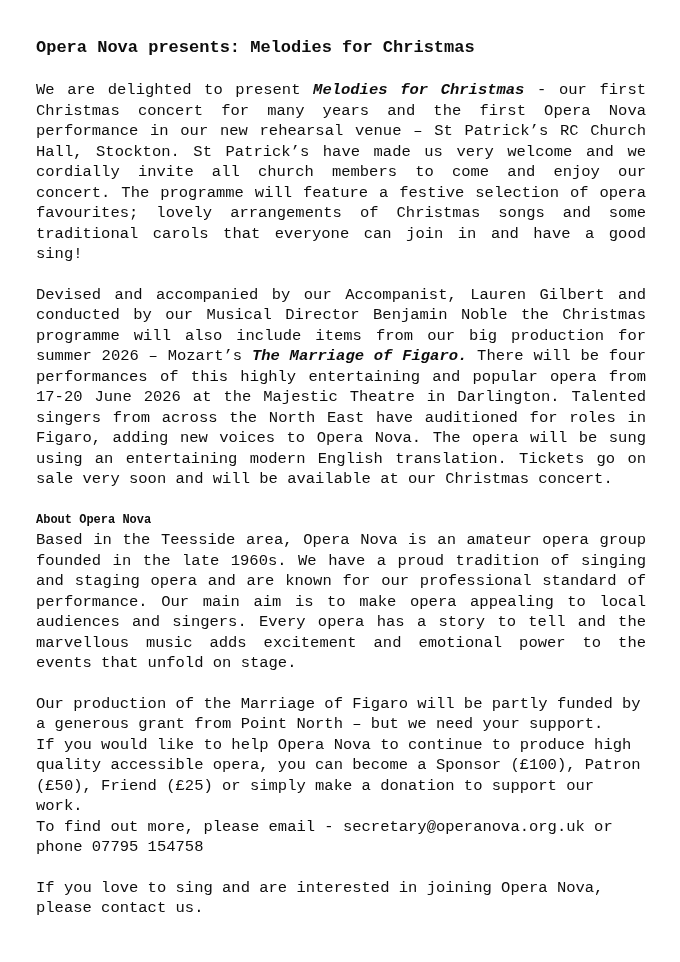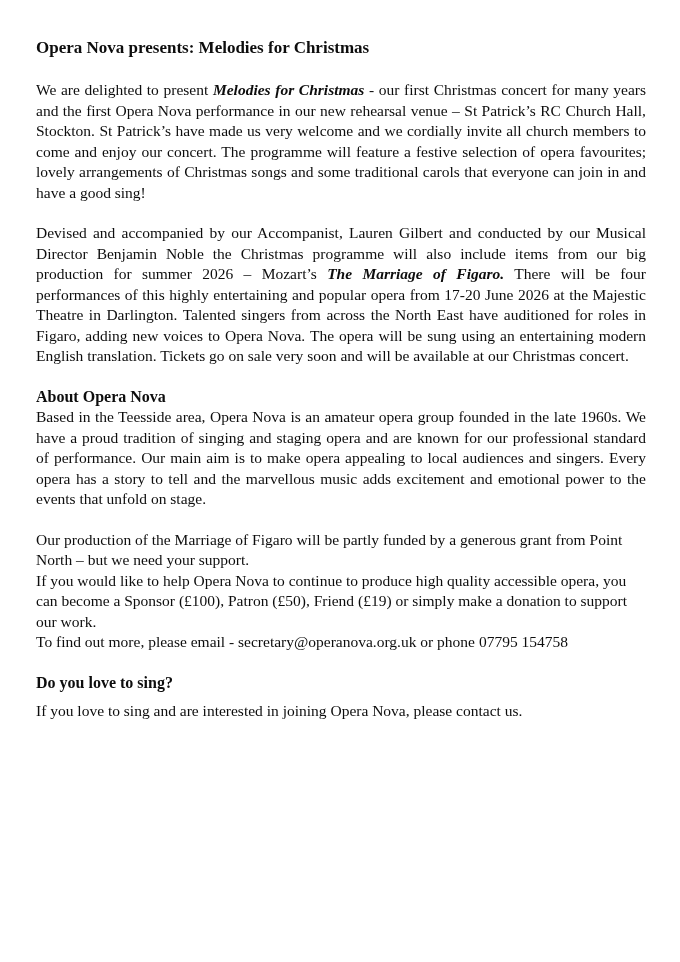--- a/index.html
+++ b/index.html
@@ -10,49 +10,49 @@
   body {
     width: 680px;
     height: 962px;
     overflow: hidden;
   }
   .doc {
     box-sizing: border-box;
     width: 680px;
     height: 962px;
     padding: 37px 34px 0 36px;
-    font-family: Liberation Serif, serif;
+    font-family: Liberation Mono, monospace;
     font-size: 15.5px;
     line-height: 20.5px;
     color: #0d0d0d;
   }
   .doc-title {
     font-size: 17px;
     font-weight: bold;
     margin: 0 0 22px 0;
     line-height: 21px;
   }
   .section-heading {
-    font-size: 16px;
+    font-size: 12px;
     font-weight: bold;
     margin: 0;
     line-height: 20.5px;
   }
   p.body-par {
     margin: 0 0 20px 0;
   }
   .just {
     text-align: justify;
   }
   .bi {
     font-weight: bold;
     font-style: italic;
   }
   .line-block {
-    margin: 8px 0 20px 0;
+    margin: 2px 0 20px 0;
   }
   .line-block > div {
     margin: 0;
   }
 </style>
 </head>
 <body>
 
 <div class="doc">
 
@@ -60,22 +60,21 @@
 
   <p class="body-par just"><span>We are delighted to present </span><span class="bi">Melodies for Christmas</span><span> - our first Christmas concert for many years and the first Opera Nova performance in our new rehearsal venue – St Patrick’s RC Church Hall, Stockton. St Patrick’s have made us very welcome and we cordially invite all church members to come and enjoy our concert. The programme will feature a festive selection of opera favourites; lovely arrangements of Christmas songs and some traditional carols that everyone can join in and have a good sing!</span></p>
 
   <p class="body-par just"><span>Devised and accompanied by our Accompanist, Lauren Gilbert and conducted by our Musical Director Benjamin Noble the Christmas programme will also include items from our big production for summer 2026 – Mozart’s </span><span class="bi">The Marriage of Figaro.</span><span> There will be four performances of this highly entertaining and popular opera from 17-20 June 2026 at the Majestic Theatre in Darlington. Talented singers from across the North East have auditioned for roles in Figaro, adding new voices to Opera Nova.  The opera will be sung using an entertaining modern English translation. Tickets go on sale very soon and will be available at our Christmas concert.</span></p>
 
   <h2 class="section-heading">About Opera Nova</h2>
   <p class="body-par just">Based in the Teesside area, Opera Nova is an amateur opera group founded in the late 1960s. We have a proud tradition of singing and staging opera and are known for our professional standard of performance. Our main aim is to make opera appealing to local audiences and singers. Every opera has a story to tell and the marvellous music adds excitement and emotional power to the events that unfold on stage.</p>
 
   <div class="line-block">
     <div>Our production of the Marriage of Figaro will be partly funded by a generous grant from Point North – but we need your support.</div>
-    <div>If you would like to help Opera Nova to continue to produce high quality accessible opera, you can become a Sponsor (£100), Patron (£50), Friend (£19) or simply make a donation to support our work.</div>
+    <div>If you would like to help Opera Nova to continue to produce high quality accessible opera, you can become a Sponsor (£100), Patron (£50), Friend (£25) or simply make a donation to support our work.</div>
     <div>To find out more, please email - secretary@operanova.org.uk or phone 07795 154758</div>
   </div>
 
-  <h2 class="section-heading">Do you love to sing?</h2>
   <div class="line-block">
     <div>If you love to sing and are interested in joining Opera Nova, please contact us.</div>
   </div>
 
 </div>
 
 </body></html>

